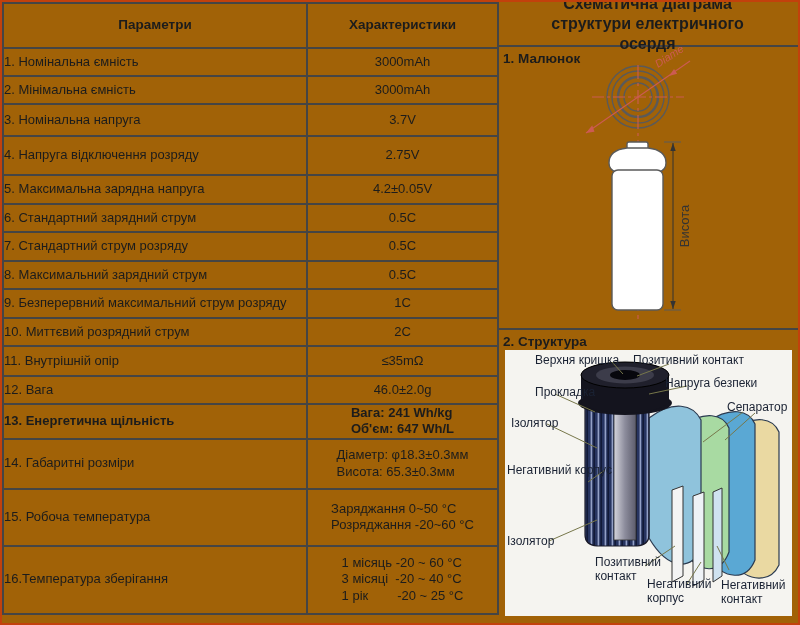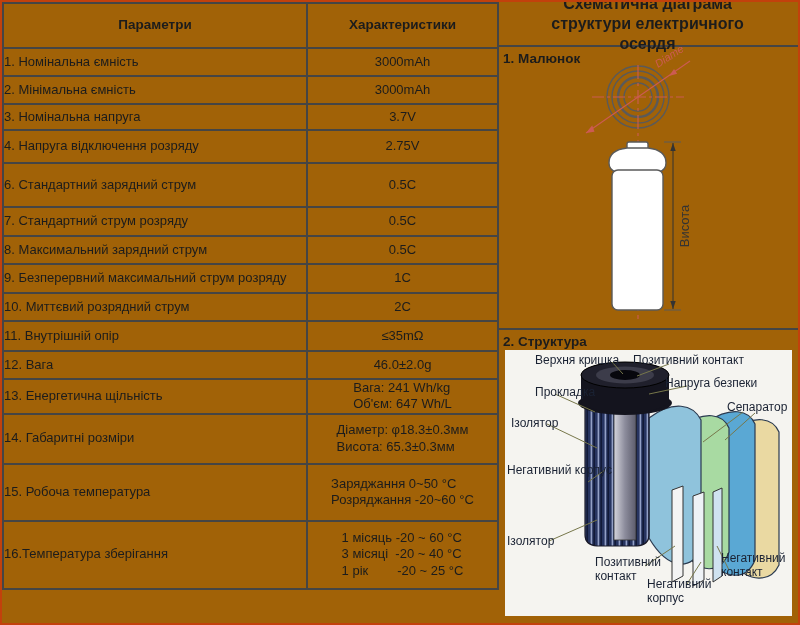--- a/index.html
+++ b/index.html
@@ -49,29 +49,33 @@
       </thead>
       <tbody id="spec-body">
           <tr style="height: 28px;">
             <td class="param">1. Номінальна ємність</td>
             <td class="value">3000mAh</td>
           </tr>
           <tr style="height: 28px;">
             <td class="param">2. Мінімальна ємність</td>
             <td class="value">3000mAh</td>
           </tr>
-          <tr style="height: 26px;">
+          <tr style="height: 32px;">
             <td class="param">3. Номінальна напруга</td>
             <td class="value">3.7V</td>
           </tr>
-          <tr style="height: 33px; margin-top: 36px;">
+          <tr style="height: 39px; margin-top: 36px;">
             <td class="param">4. Напруга відключення розряду</td>
             <td class="value">2.75V</td>
           </tr>
-          <tr style="height: 44px;">
+          <tr style="height: 29px;">
+            <td class="param">5. Максимальна зарядна напруга</td>
+            <td class="value">4.2±0.05V</td>
+          </tr>
+          <tr style="height: 28px;">
             <td class="param">6. Стандартний зарядний струм</td>
             <td class="value">0.5C</td>
           </tr>
           <tr style="height: 29px; margin-left: 42px;">
             <td class="param">7. Стандартний струм розряду</td>
             <td class="value">0.5C</td>
           </tr>
           <tr style="height: 28px;">
             <td class="param">8. Максимальний зарядний струм</td>
             <td class="value">0.5C</td>
@@ -85,21 +89,21 @@
             <td class="value">2C</td>
           </tr>
           <tr style="height: 30px;">
             <td class="param">11. Внутрішній опір</td>
             <td class="value">≤35mΩ</td>
           </tr>
           <tr style="height: 28px;">
             <td class="param">12. Вага</td>
             <td class="value">46.0±2.0g</td>
           </tr>
-          <tr style="height: 30px;">
+          <tr style="height: 30px; font-weight: bold;">
             <td class="param">13. Енергетична щільність</td>
             <td class="value"><div class="vwrap"><div class="vline">Вага: 241 Wh/kg</div><div class="vline">Об'єм: 647 Wh/L</div></div></td>
           </tr>
           <tr style="height: 50px;">
             <td class="param">14. Габаритні розміри</td>
             <td class="value"><div class="vwrap"><div class="vline">Діаметр: φ18.3±0.3мм</div><div class="vline">Висота: 65.3±0.3мм</div></div></td>
           </tr>
           <tr style="height: 57px;">
             <td class="param">15. Робоча температура</td>
             <td class="value"><div class="vwrap"><div class="vline">Заряджання 0~50 °C</div><div class="vline">Розряджання -20~60 °C</div></div></td>
@@ -215,17 +219,17 @@
           <div class="slabel" style="left: 38px; top: 24px;">Верхня кришка</div>
           <div class="slabel" style="left: 136px; top: 24px;">Позитивний контакт</div>
           <div class="slabel" style="left: 168px; top: 47px;">Напруга безпеки</div>
           <div class="slabel" style="left: 14px; top: 56px; padding-left: 24px;">Прокладка</div>
           <div class="slabel" style="left: 230px; top: 71px;">Сепаратор</div>
           <div class="slabel" style="left: 14px; top: 87px;">Ізолятор</div>
           <div class="slabel" style="left: 10px; top: 134px;">Негативний корпус</div>
           <div class="slabel" style="left: 10px; top: 205px;">Ізолятор</div>
           <div class="slabel" style="left: 98px; top: 226px; width: 72px;">Позитивний контакт</div>
           <div class="slabel" style="left: 150px; top: 248px; width: 72px;">Негативний корпус</div>
-          <div class="slabel" style="left: 224px; top: 222px; width: 76px;">Негативний контакт</div>
+          <div class="slabel" style="left: 224px; top: 249px; width: 76px;">Негативний контакт</div>
         </div>
     </div>
   </div>
 </div>
 
 </body></html>

